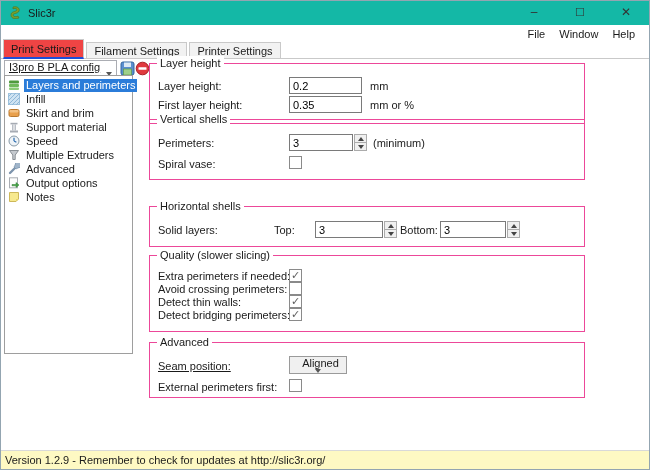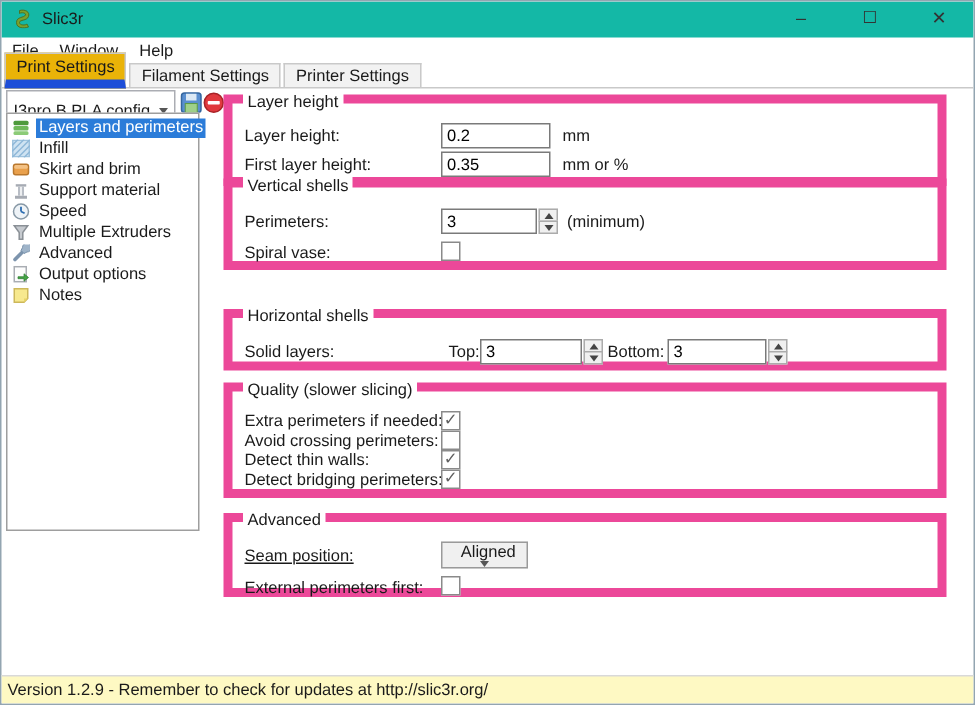--- a/index.html
+++ b/index.html
@@ -11,48 +11,48 @@
   
   .titlebar{position:absolute;top:0;left:0;right:0;height:24px;background:#14b8a6;}
   .app-icon{position:absolute;left:8px;top:5px;width:13px;height:13px;}
   .title-text{position:absolute;left:27px;top:0;line-height:24px;font-size:11px;}
   .win-btn{position:absolute;top:0;width:46px;height:24px;text-align:center;line-height:23px;
     font-size:12px;color:#333;cursor:default;}
   .win-btn.min{right:92px;}
   .win-btn.max{right:46px;font-size:11px;}
   .win-btn.close{right:0;}
   
-  .menubar{position:absolute;top:24px;left:0;right:0;height:17px;display:flex;padding-left:7px;}
+  .menubar{position:absolute;top:24px;left:0;right:0;height:17px;display:flex;padding-left:7px;justify-content:flex-end;}
   .menu-item{padding:1px 8px 0 0;line-height:16px;margin-right:6px;}
   
   .tabbar{position:absolute;top:40px;left:0;right:0;height:17px;border-bottom:1px solid #c9c9c9;
     display:flex;align-items:flex-end;padding-left:2px;}
   .tab{height:14px;line-height:14px;padding:1px 7px 0 7px;background:#f2f2f2;
     border:1px solid #c9c9c9;border-bottom:none;margin-right:2px;}
-  .tab.active{background:#eab308;height:16px;line-height:16px;margin-bottom:-1px;border-bottom:6px solid #1d4ed8;margin-top:12px;}
-  
-  .combo{position:absolute;display:flex;align-items:center;background:#fff;
-    border:1px solid #abadb3;height:28px;box-sizing:border-box;}
+  .tab.active{background:#ef4444;height:16px;line-height:16px;margin-bottom:-1px;border-bottom:2px solid #1d4ed8;margin-top:12px;}
+  
+  .combo{position:absolute;display:flex;align-items:flex-start;background:#fff;
+    border:1px solid #abadb3;height:28px;box-sizing:border-box;text-decoration:underline;}
   .combo .combo-text{flex:1;padding-left:4px;overflow:hidden;white-space:nowrap;}
   .combo .combo-arrow{width:14px;height:100%;display:flex;align-items:center;justify-content:center;}
   .combo .combo-arrow::after{content:"";border-left:3px solid transparent;border-right:3px solid transparent;
     border-top:4px solid #565656;}
   .preset-combo{left:3px;top:59px;width:113px;}
   .tool-icon{position:absolute;top:60px;width:15px;height:15px;cursor:default;}
   .save-icon{left:119px;}
   .del-icon{left:134px;}
   
   .sidebar{position:absolute;left:3px;top:74px;width:129px;height:279px;
     border:1px solid #9e9e9e;background:#fff;box-sizing:border-box;padding-top:2px;}
   .side-item{display:flex;align-items:center;height:14px;padding-left:3px;white-space:nowrap;}
   .side-item .icon{width:12px;height:12px;margin-right:4px;flex:none;display:inline-block;}
   .side-label{padding:0 2px;line-height:13px;}
   .side-label.sel{background:#2b7cd9;color:#fff;}
   
-  .group{position:absolute;left:148px;width:482px;border:6px solid #ec4899;box-sizing:border-box;}
+  .group{position:absolute;left:148px;width:436px;border:1px solid #ec4899;box-sizing:border-box;}
   .legend{position:absolute;top:-8px;left:7px;background:#fff;padding:0 3px;line-height:14px;}
   .row-label{position:absolute;left:8px;line-height:15px;}
   .inline-label{position:absolute;line-height:15px;}
   .txt{position:absolute;height:17px;box-sizing:border-box;border:1px solid #7a7a7a;
     font-family:"Liberation Sans",sans-serif;font-size:11px;padding:0 0 0 3px;margin:0;background:#fff;}
   .unit{position:absolute;line-height:15px;}
   .spinner{position:absolute;width:13px;height:17px;display:flex;flex-direction:column;box-sizing:border-box;}
   .spin-btn{flex:1;background:#f0f0f0;border:1px solid #ababab;display:flex;
     align-items:center;justify-content:center;box-sizing:border-box;}
   .spin-btn.up::after{content:"";border-left:3px solid transparent;border-right:3px solid transparent;
@@ -224,21 +224,21 @@
       <span class="spin-btn down"></span>
     </span>
     <span class="unit" style="left:223px;top:16px;">(minimum)</span>
     <span class="row-label" style="top:37px;">Spiral vase:</span>
     <span class="checkbox" style="left:139px;top:36px;"></span>
   </div>
 
   <div class="group" style="top:205px;height:41px;">
     <span class="legend">Horizontal shells</span>
     <span class="row-label" style="top:16px;">Solid layers:</span>
-    <span class="inline-label" style="left:144px;top:16px;text-align:center;">Top:</span>
+    <span class="inline-label" style="left:124px;top:16px;text-align:center;">Top:</span>
     <input class="txt" style="left: 165px; top: 14px; width: 68px;" value="3">
     <span class="spinner" style="left:234px;top:14px;">
       <span class="spin-btn up"></span>
       <span class="spin-btn down"></span>
     </span>
     <span class="inline-label" style="left:250px;top:16px;">Bottom:</span>
     <input class="txt" style="left: 290px; top: 14px; width: 66px;" value="3">
     <span class="spinner" style="left:357px;top:14px;">
       <span class="spin-btn up"></span>
       <span class="spin-btn down"></span>

